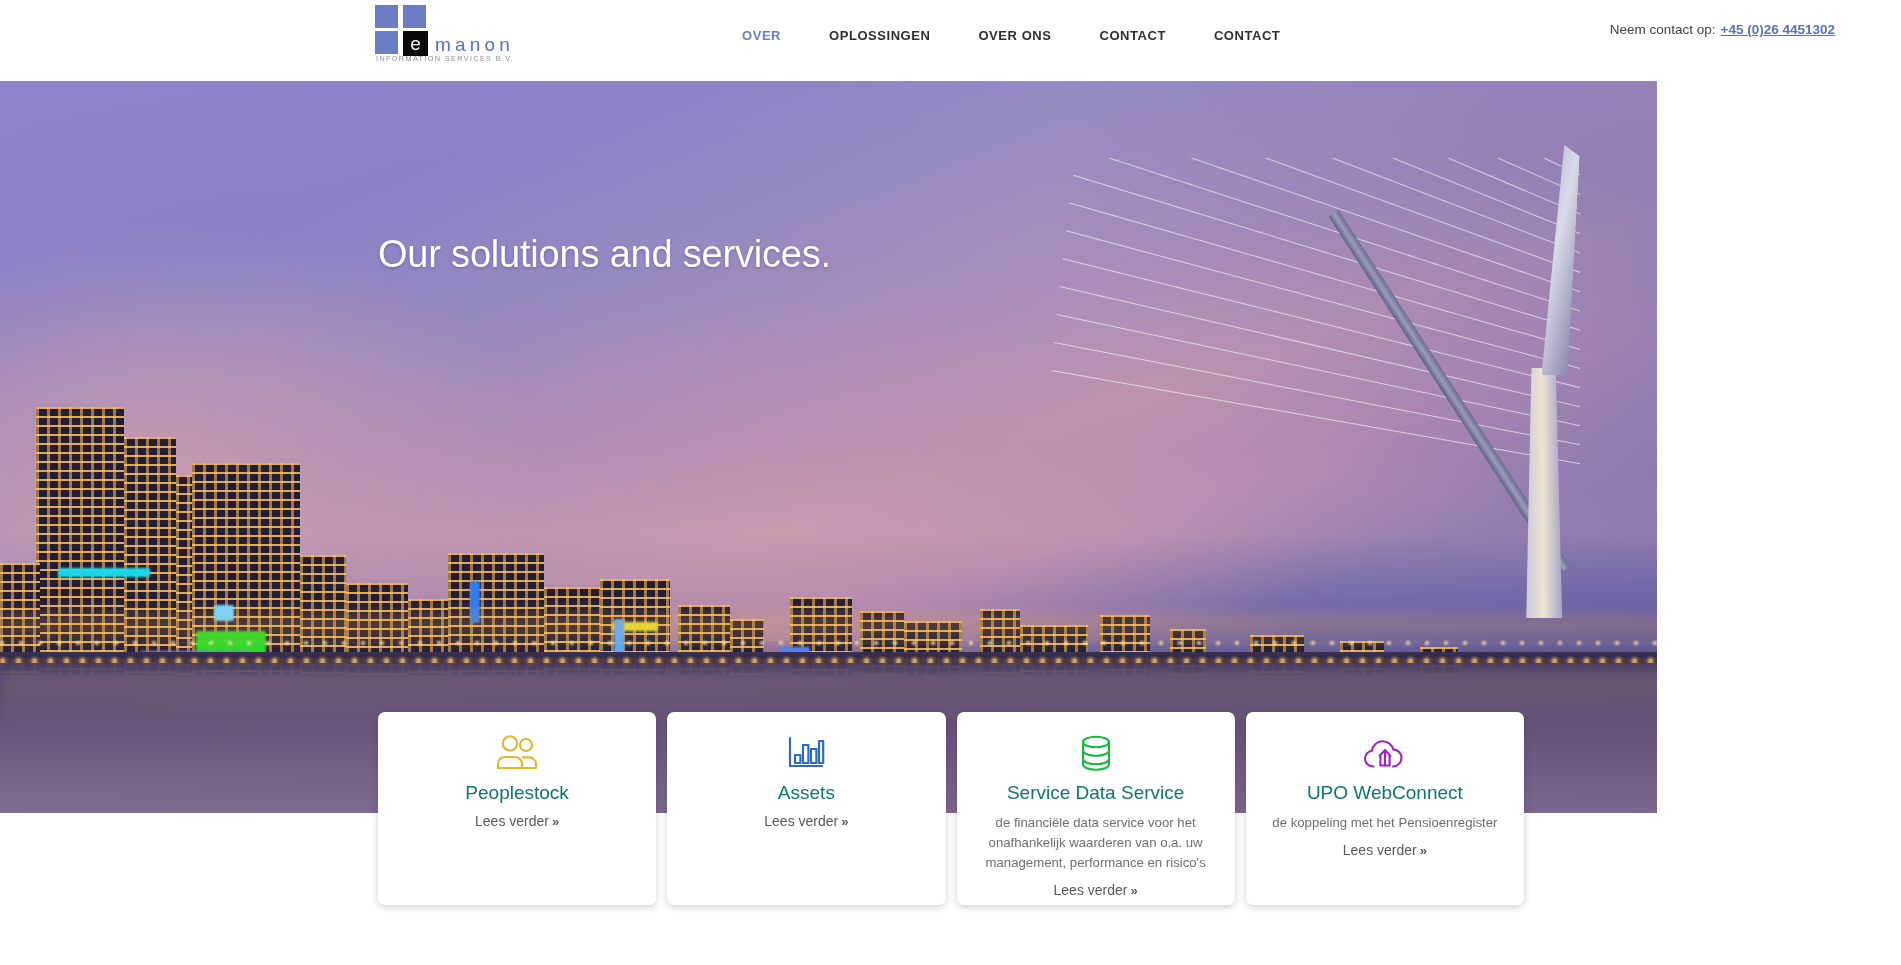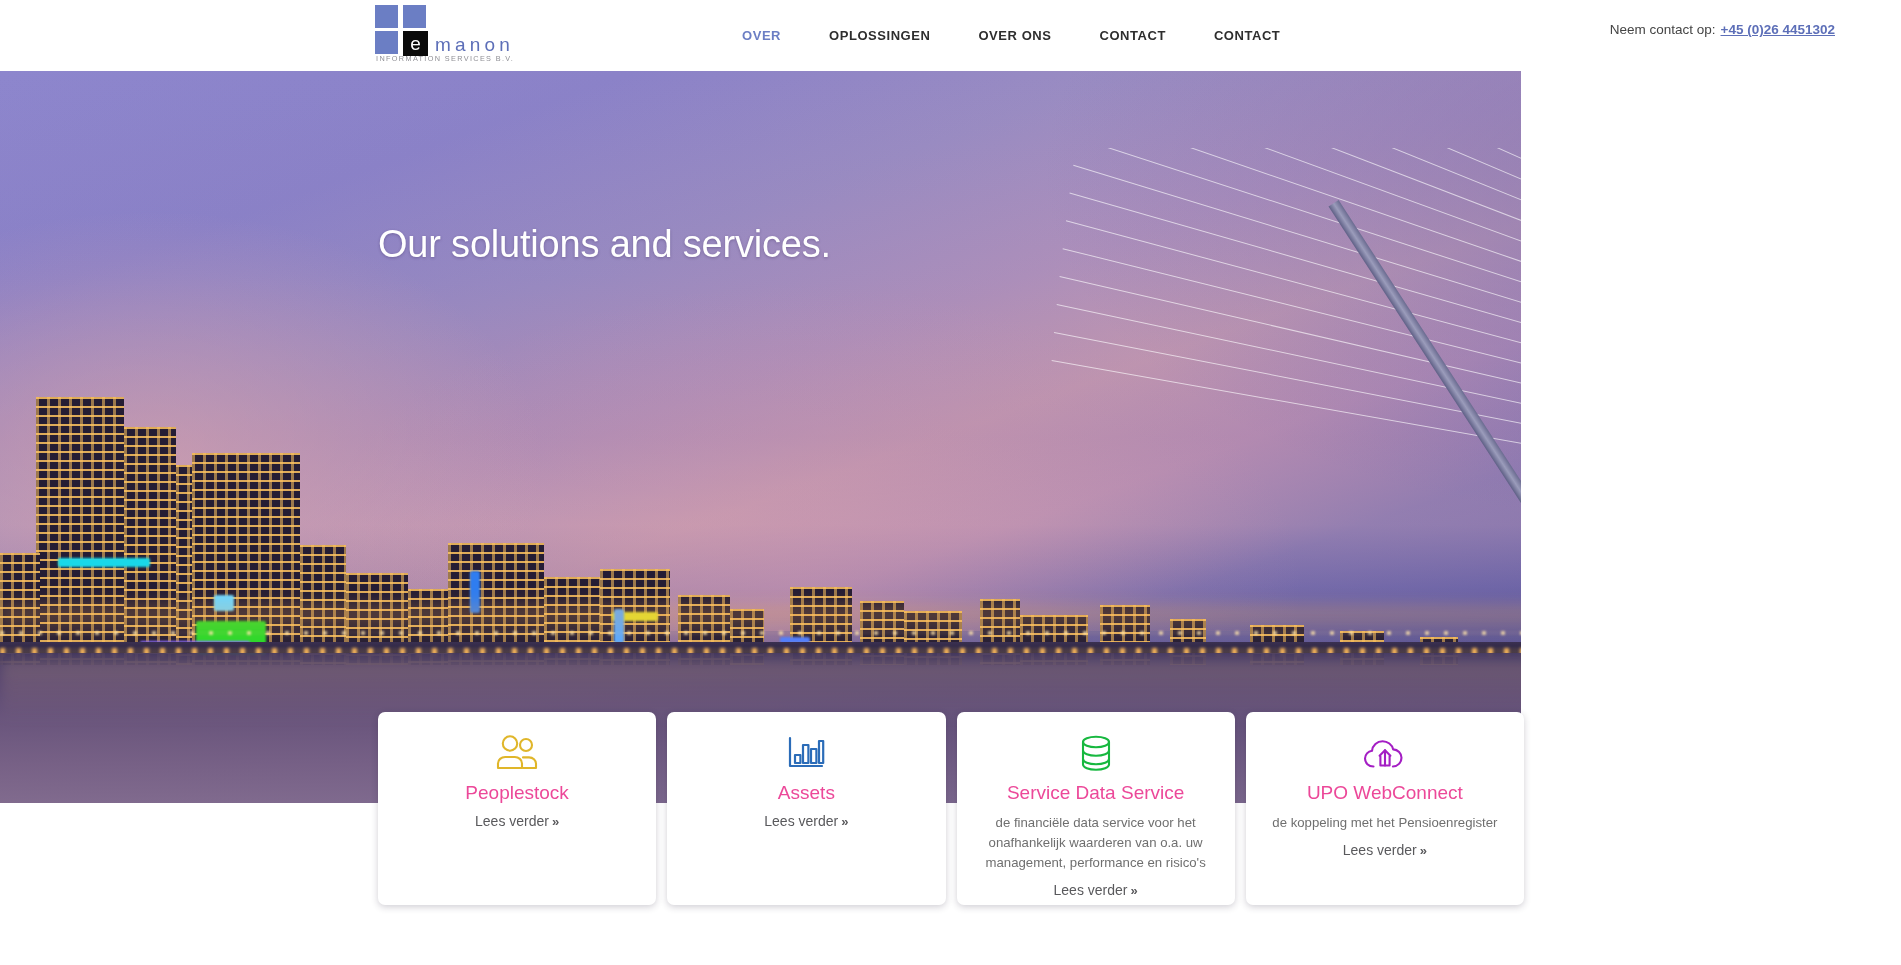--- a/index.html
+++ b/index.html
@@ -56,21 +56,21 @@
   .contact-line{
     position:absolute; right:66px; top:0; height:59px;
     display:flex; align-items:center;
     font-size:13.5px; color:#444; white-space:nowrap;
     font-family:"Liberation Sans", sans-serif;
   }
   .contact-line .tel{ color:#5d6fb8; font-weight:bold; margin-left:5px; }
 
   
   .hero{
-    position:absolute; left:0; top:71px; width:1521px; height:732px;
+    position:absolute; left:0; top:81px; width:1657px; height:732px;
     overflow:hidden; z-index:5;
   }
   .hero-sky{
     position:absolute; inset:0;
     background:
       linear-gradient(to bottom,
         rgba(125,118,196,0.00) 0%,
         rgba(128,112,178,0.10) 28%,
         rgba(171,130,170,0.42) 50%,
         rgba(198,150,168,0.30) 62%,
@@ -188,21 +188,21 @@
   .card{
     width:279px; height:193px; background:#ffffff;
     border-radius:7px;
     box-shadow:0 2px 7px rgba(40,30,60,0.22);
     padding:18px 16px 0 16px;
     display:flex; flex-direction:column; align-items:center;
     text-align:center;
   }
   .card-icon{ height:48px; display:flex; align-items:center; justify-content:center; margin-bottom:4px;}
   .card-title{
-    font-size:19px; color:#ec4899; font-weight:400; margin-bottom:9px;
+    font-size:19px; color:#0f766e; font-weight:400; margin-bottom:9px;
     font-family:"Liberation Sans", sans-serif; white-space:nowrap;
   }
   .card-desc{
     font-size:13.2px; line-height:20px; color:#6f6f6f; margin-bottom:9px;
     font-family:"Liberation Sans", sans-serif;
   }
   .card-link{
     font-size:14px; color:#59595c; text-decoration:none; white-space:nowrap;
     font-family:"Liberation Sans", sans-serif;
   }

